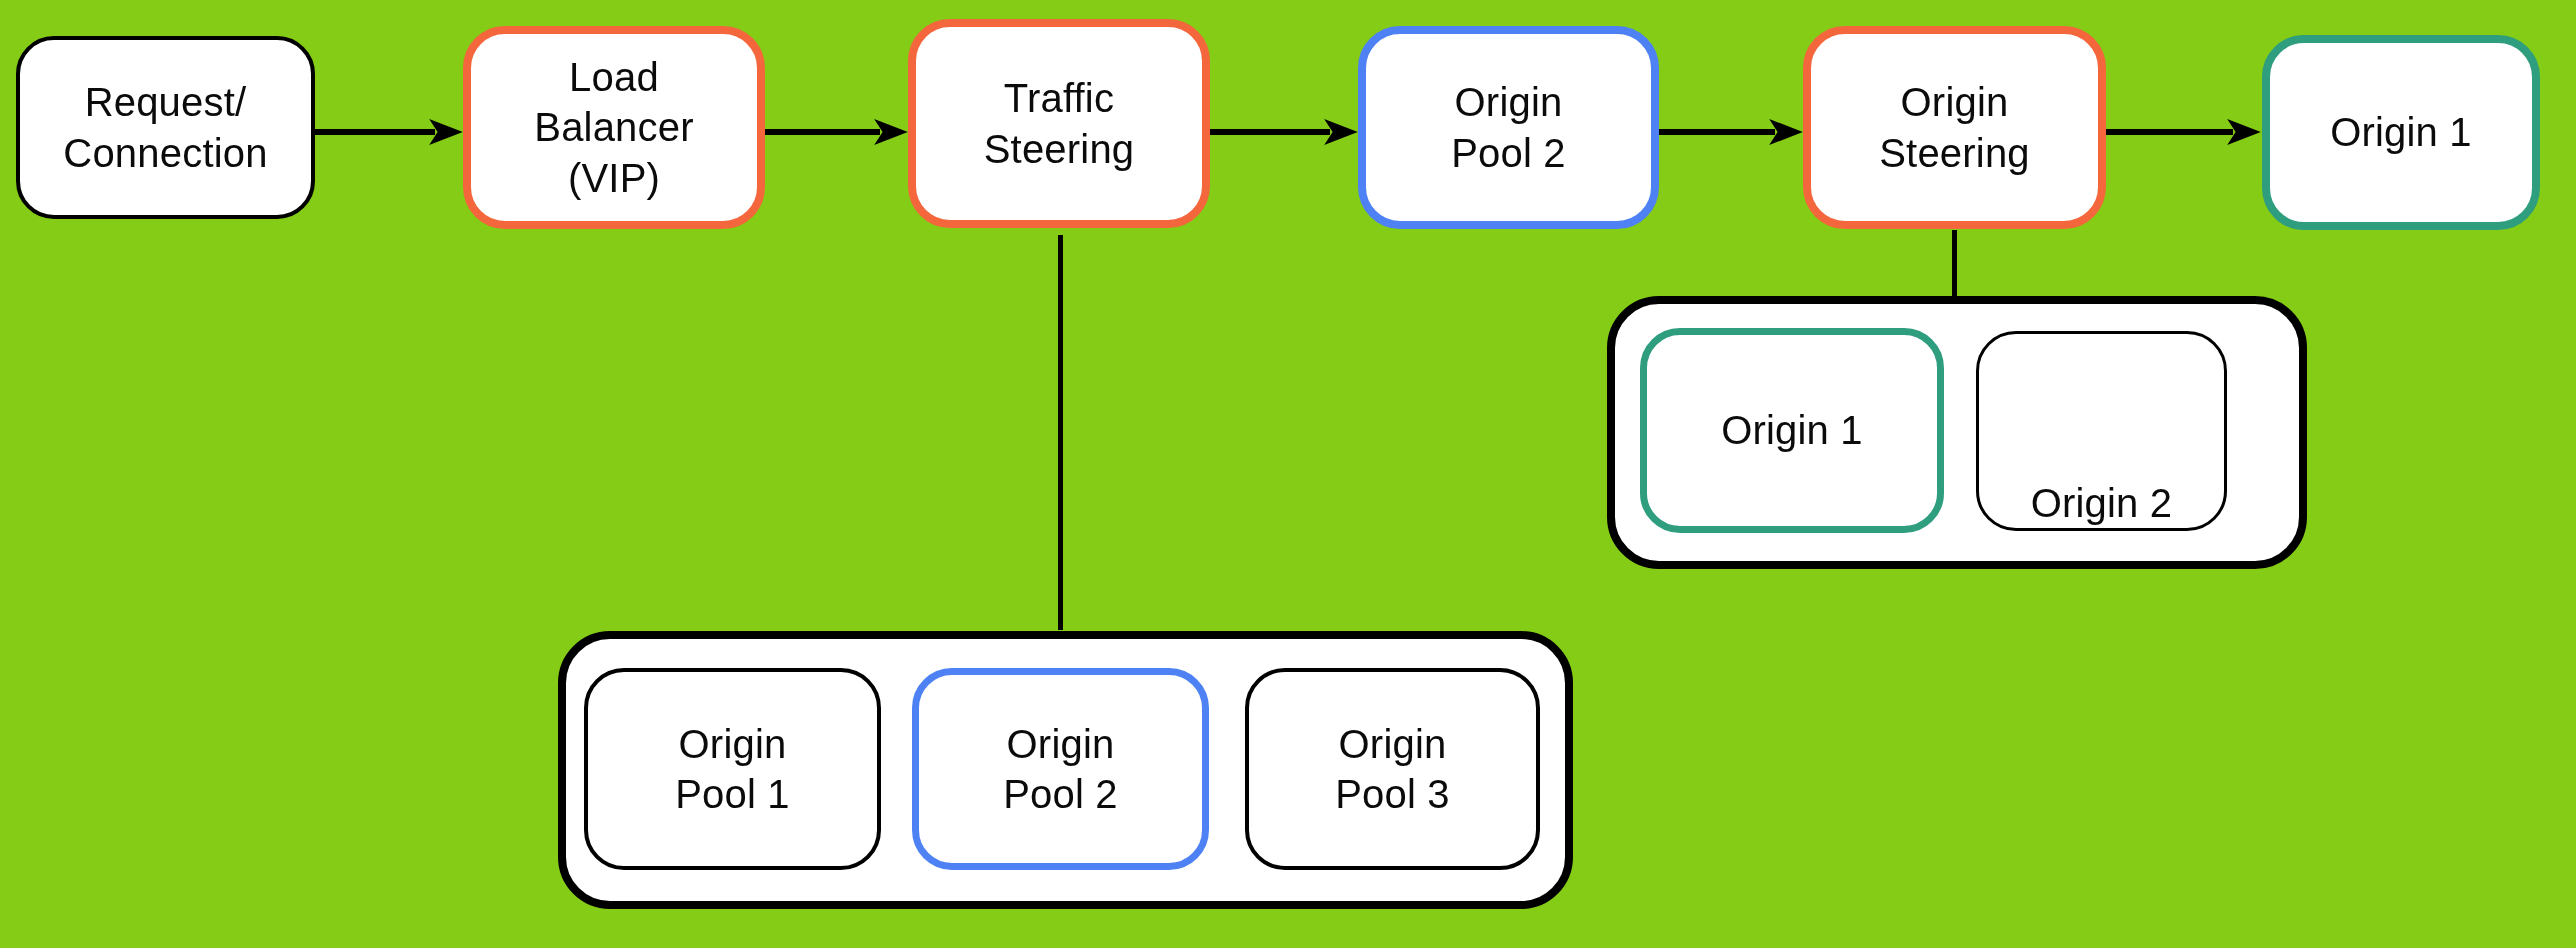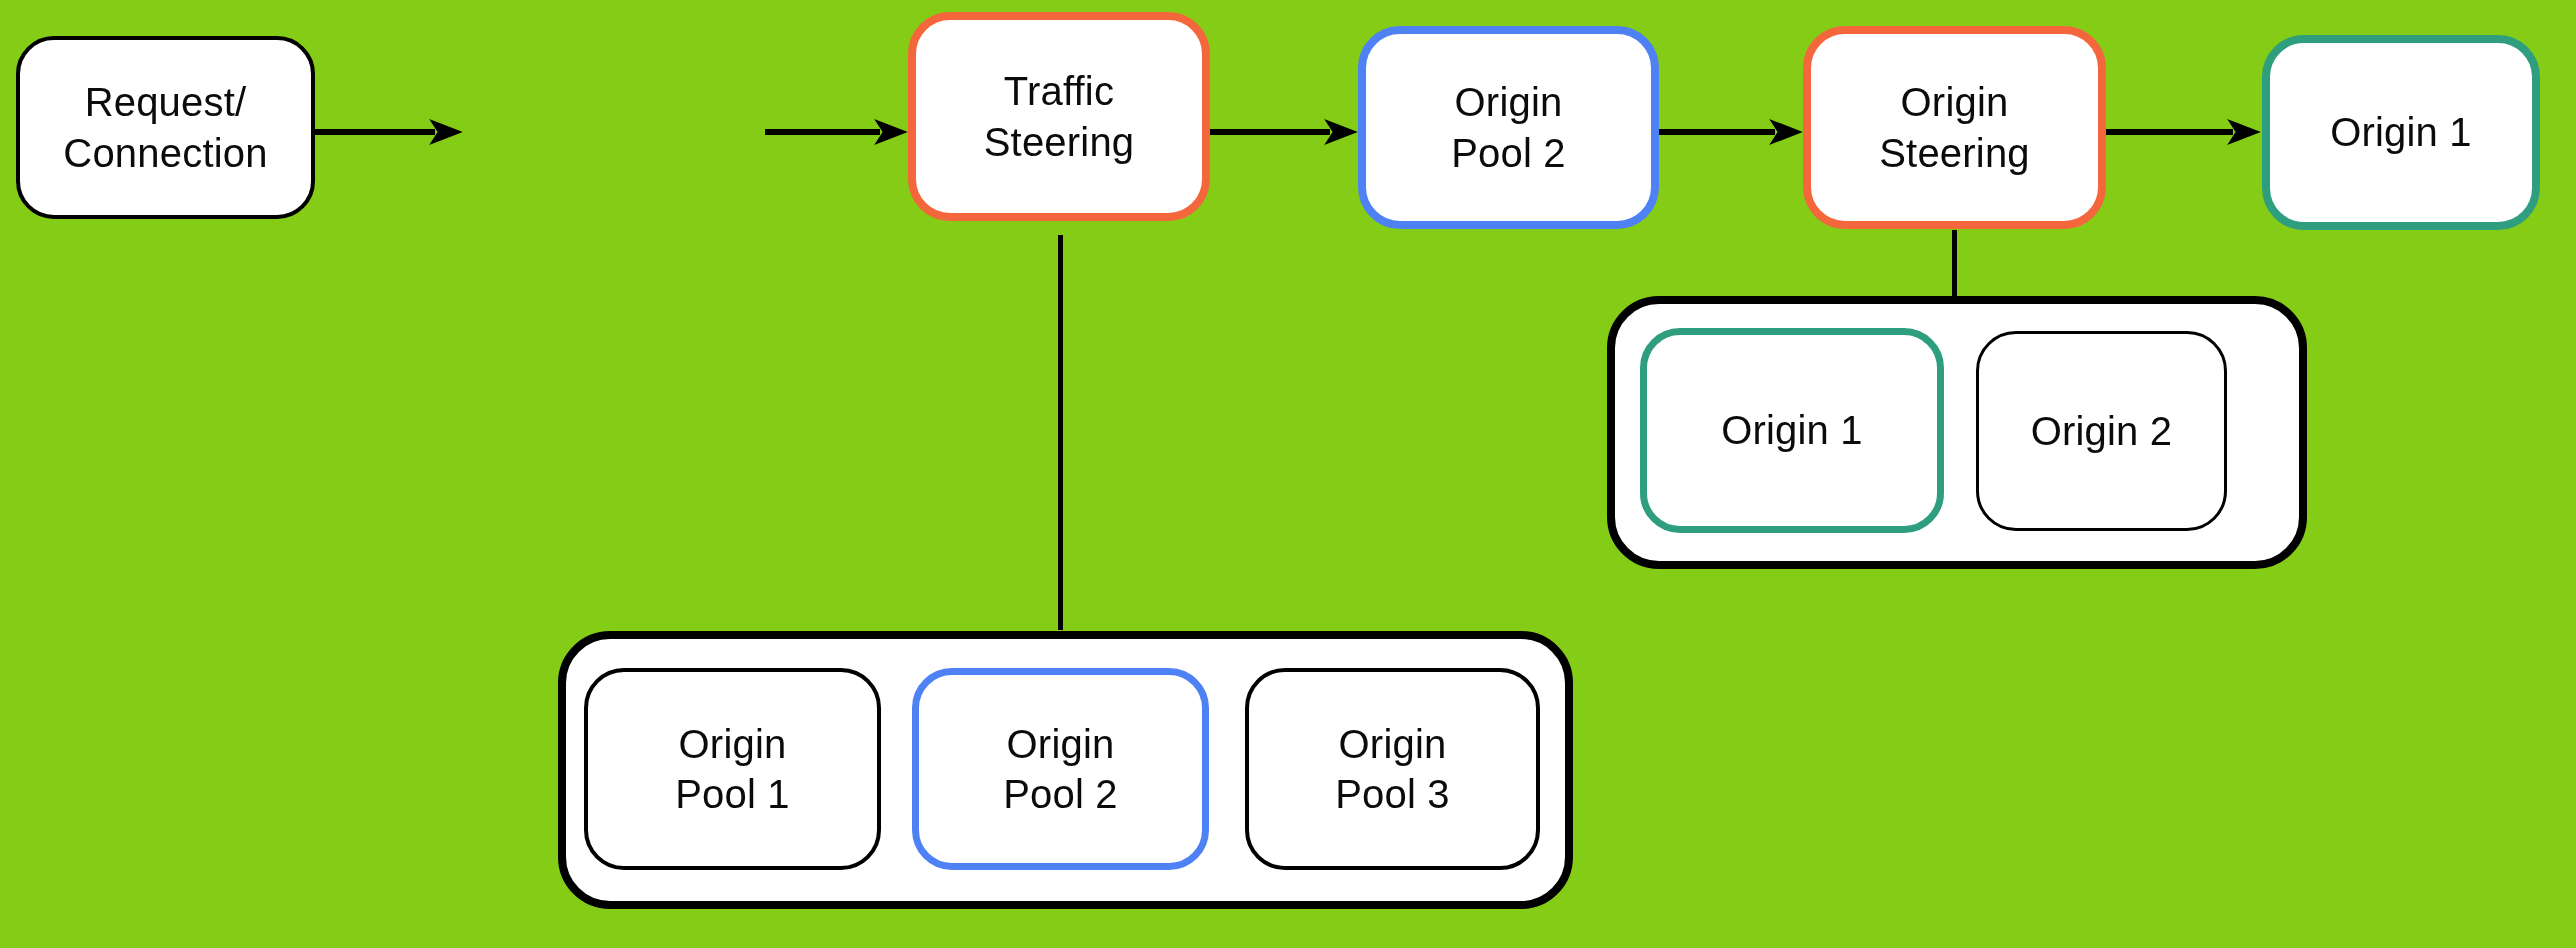--- a/index.html
+++ b/index.html
@@ -70,22 +70,27 @@
 </head>
 <body>
 
 <div id="canvas">
 
   <div class="node border-thin" style="left:16px; top:36px; width:299px; height:183px; border-radius:38px;">
     <span class="label">Request/
 Connection</span>
   </div>
 
+  <div class="node border-orange" style="left:463px; top:26px; width:302px; height:203px;">
+    <span class="label">Load
+Balancer
+(VIP)</span>
+  </div>
 
-  <div class="node border-orange" style="left:908px; top:12px; width:302px; height:209px;">
+  <div class="node border-orange" style="left:908px; top:19px; width:302px; height:209px;">
     <span class="label">Traffic
 Steering</span>
   </div>
 
   <div class="node border-blue" style="left:1358px; top:26px; width:301px; height:203px;">
     <span class="label">Origin
 Pool 2</span>
   </div>
 
   <div class="node border-orange" style="left:1803px; top:26px; width:303px; height:203px;">
@@ -152,18 +157,18 @@
     <span class="label">Origin
 Pool 3</span>
   </div>
 
   <div class="group border-thick" style="left:1607px; top:296px; width:700px; height:273px;"></div>
 
   <div class="node border-green-inner" style="left:1640px; top:328px; width:304px; height:205px;">
     <span class="label">Origin 1</span>
   </div>
 
-  <div class="node border-thin" style="left:1976px; top:331px; width:251px; height:200px; border-width:3.8px;">
+  <div class="node border-thin" style="left:1976px; top:331px; width:251px; height:200px; border-width:3.8px;align-items:flex-end;">
     <span class="label">Origin 2</span>
   </div>
 
 </div>
 
 
 </body></html>

